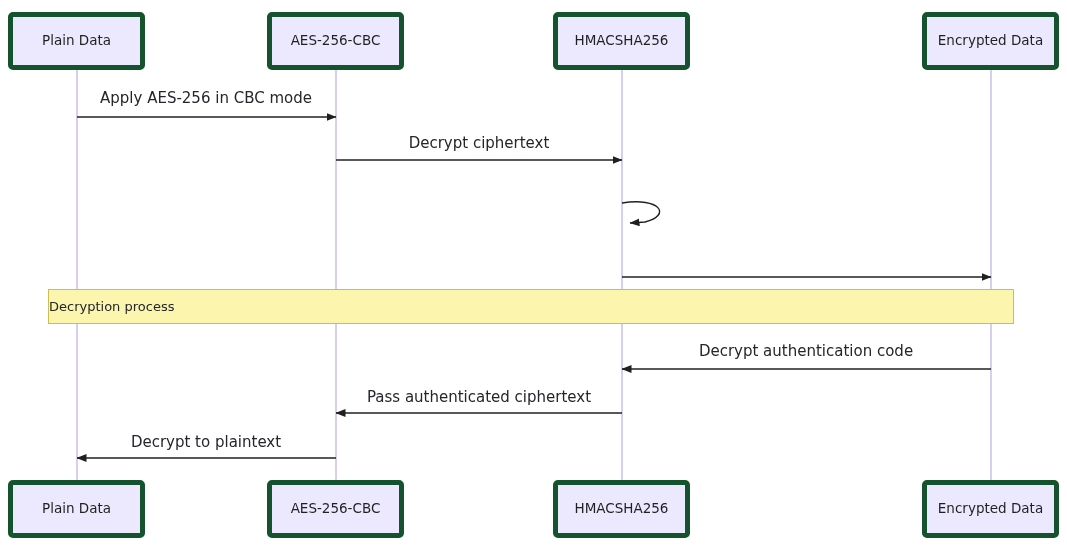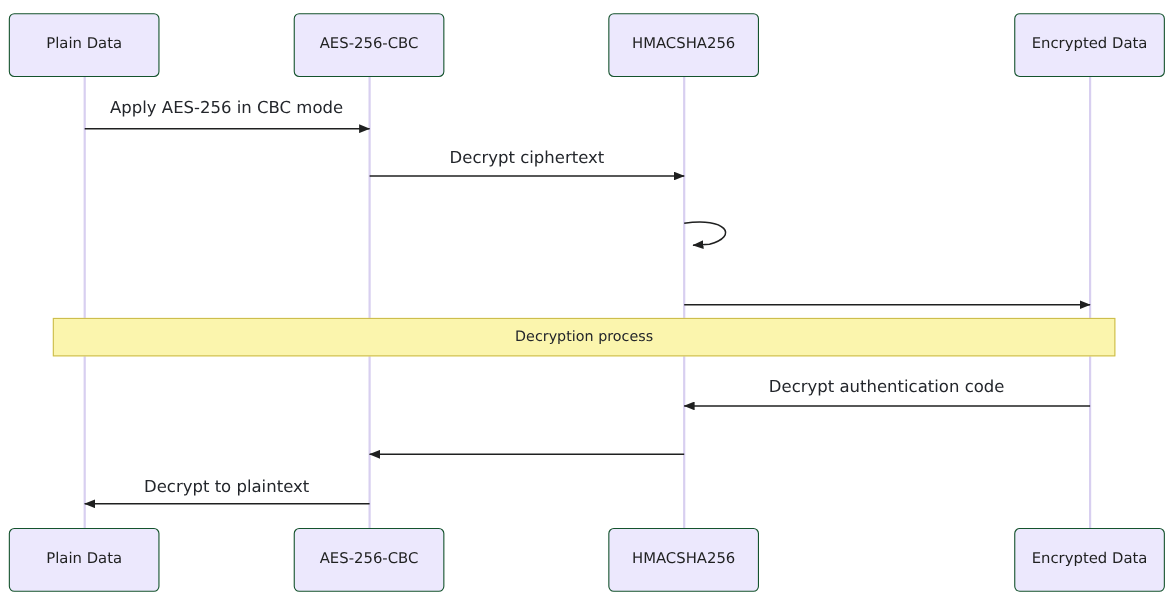--- a/index.html
+++ b/index.html
@@ -1,28 +1,28 @@
 <!DOCTYPE html>
 <html><head>
 <meta charset="utf-8">
 <style>
   html,body{margin:0;padding:0;background:#ffffff;}
   body{width:1067px;height:547px;overflow:hidden;
        font-family:"DejaVu Sans","Liberation Sans",sans-serif;}
   #stage{position:relative;width:1067px;height:547px;background:#ffffff;}
   .actor-box{position:absolute;box-sizing:border-box;width:137px;height:58px;
-             background:#ECE8FD;border:1px solid #14532d;border-radius:5px;
+             background:#ECE8FD;border:5px solid #14532d;border-radius:5px;
              display:flex;align-items:center;justify-content:center;}
   .actor-label{font-size:13.5px;color:#1f2020;line-height:1;white-space:nowrap;}
   .lifeline{position:absolute;width:2px;background:#D8CFF0;}
   .msg-label{position:absolute;font-size:15px;color:#23262b;white-space:nowrap;
              transform:translateX(-50%);line-height:1;}
   .note-band{position:absolute;box-sizing:border-box;background:#FBF5AD;
              border:1px solid #CDBE4D;display:flex;align-items:center;
-             justify-content:center;}
+             }
   .note-label{font-size:13px;color:#23262b;white-space:nowrap;}
   svg.arrows{position:absolute;left:0;top:0;width:1067px;height:547px;
              pointer-events:none;}
 </style>
 </head>
 <body>
 
 <div id="stage">
 
   <div class="lifeline" style="left:76px;top:70px;height:410px;"></div>
@@ -73,19 +73,20 @@
 
     <line x1="622" y1="277" x2="991" y2="277" stroke="#1f2020" stroke-width="1.4" marker-end="url(#ah-r)"></line>
     <line x1="991" y1="369" x2="622" y2="369" stroke="#1f2020" stroke-width="1.4" marker-end="url(#ah-l)"></line>
     <line x1="622" y1="413" x2="336" y2="413" stroke="#1f2020" stroke-width="1.4" marker-end="url(#ah-l)"></line>
     <line x1="336" y1="458" x2="77" y2="458" stroke="#1f2020" stroke-width="1.4" marker-end="url(#ah-l)"></line>
   </svg>
 
   <div class="msg-label" style="left:206px;top:91px;">Apply AES-256 in CBC mode</div>
   <div class="msg-label" style="left:479px;top:136px;">Decrypt ciphertext</div>
   <div class="msg-label" style="left:806px;top:344px;">Decrypt authentication code</div>
+  <div class="msg-label" style="left:479px;top:390px;">Pass authenticated ciphertext</div>
   <div class="msg-label" style="left:206px;top:435px;">Decrypt to plaintext</div>
 
   <div class="note-band" style="left:48px;top:289px;width:966px;height:35px;">
     <span class="note-label">Decryption process</span>
   </div>
 
 </div>
 
 </body></html>

